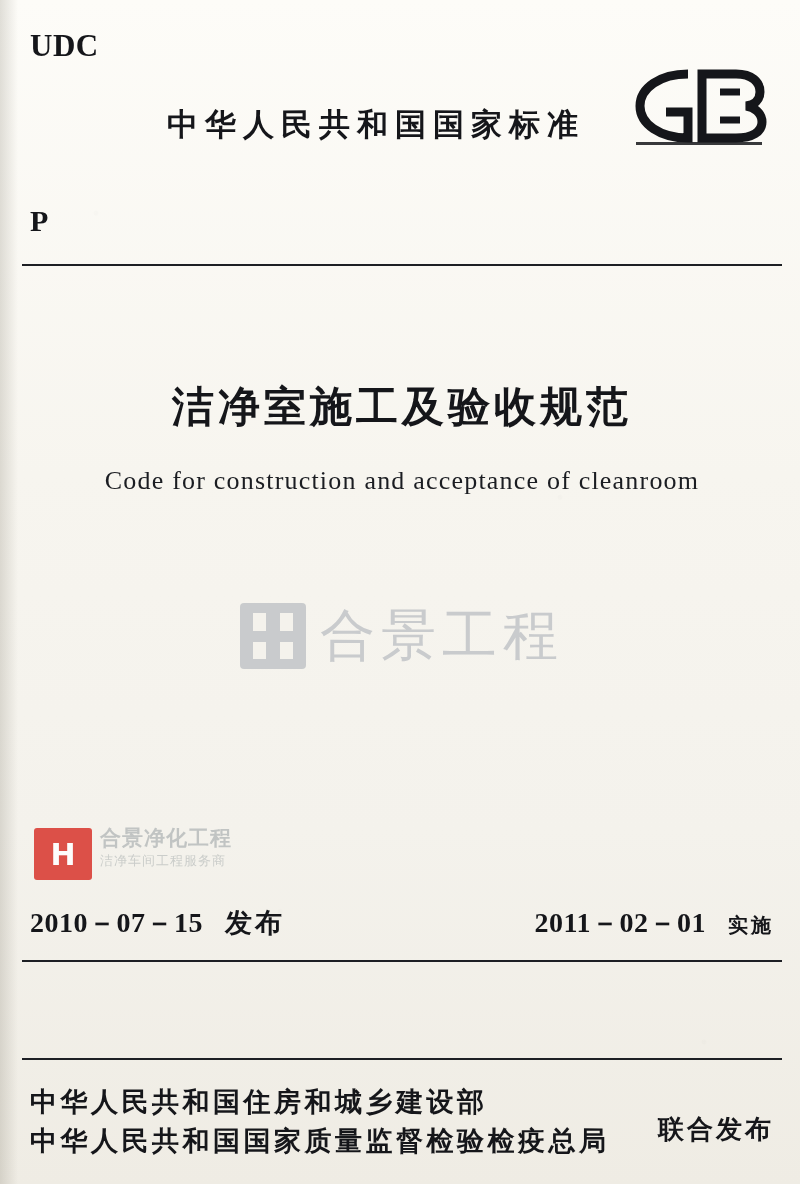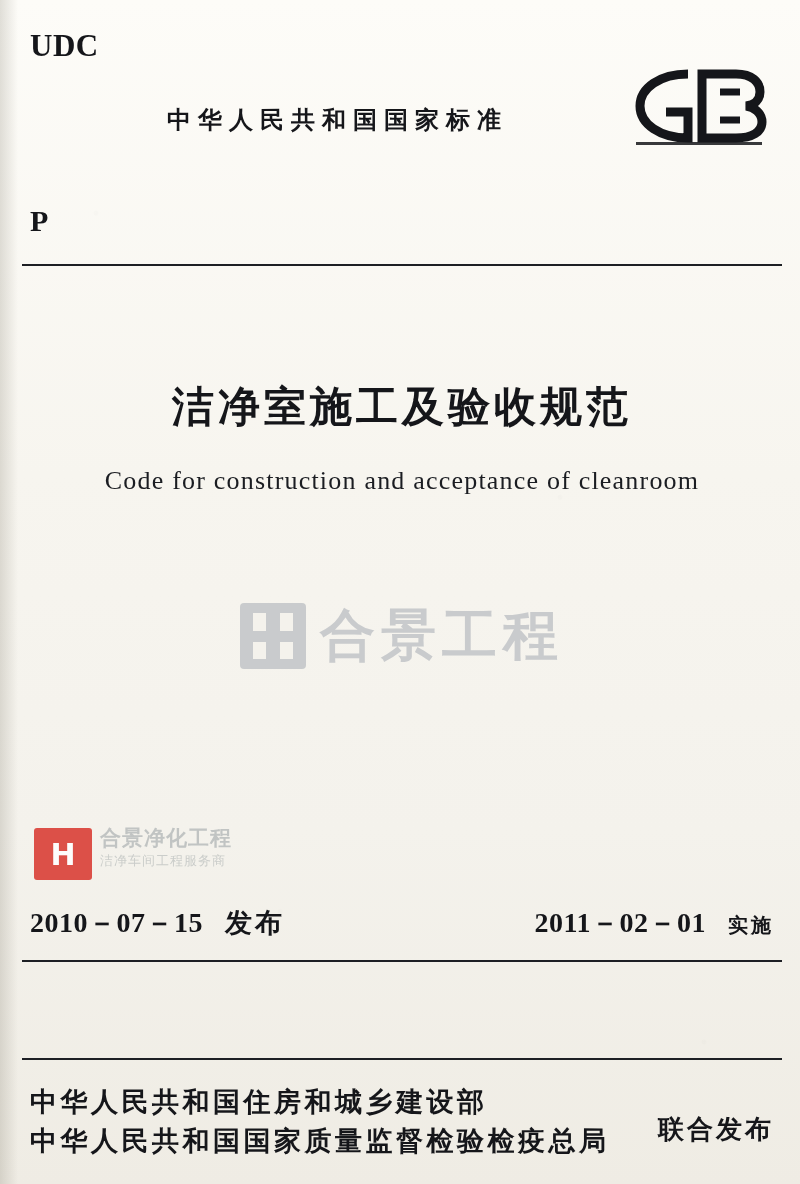--- a/index.html
+++ b/index.html
@@ -62,21 +62,21 @@
     font-size: 31px;
     letter-spacing: 0.5px;
     color: #15161a;
   }
   .nat-std {
     position: absolute;
     left: 145px;
     top: 90px;
     font-family: "DejaVu Sans", sans-serif;
     font-weight: bold;
-    font-size: 24px;
+    font-size: 31px;
     letter-spacing: 7px;
     color: #15161a;
   }
   .gb-logo {
     position: absolute;
     right: 10px;
     top: 48px;
     width: 148px;
     height: 88px;
   }
@@ -168,21 +168,21 @@
   .wm-bar {
     position: absolute;
     left: 13px; right: 13px;
     top: 28px;
     height: 11px;
     background: #c9cbcd;
     z-index: 2;
   }
   .wm-text {
     font-family: "DejaVu Sans", sans-serif;
-    font-weight: bold;
+    font-weight: normal;
     font-size: 55px;
     letter-spacing: 6px;
     color: #c9cbcd;
   }
 
   
   .stamp {
     position: absolute;
     left: 8px;
     top: 800px;

